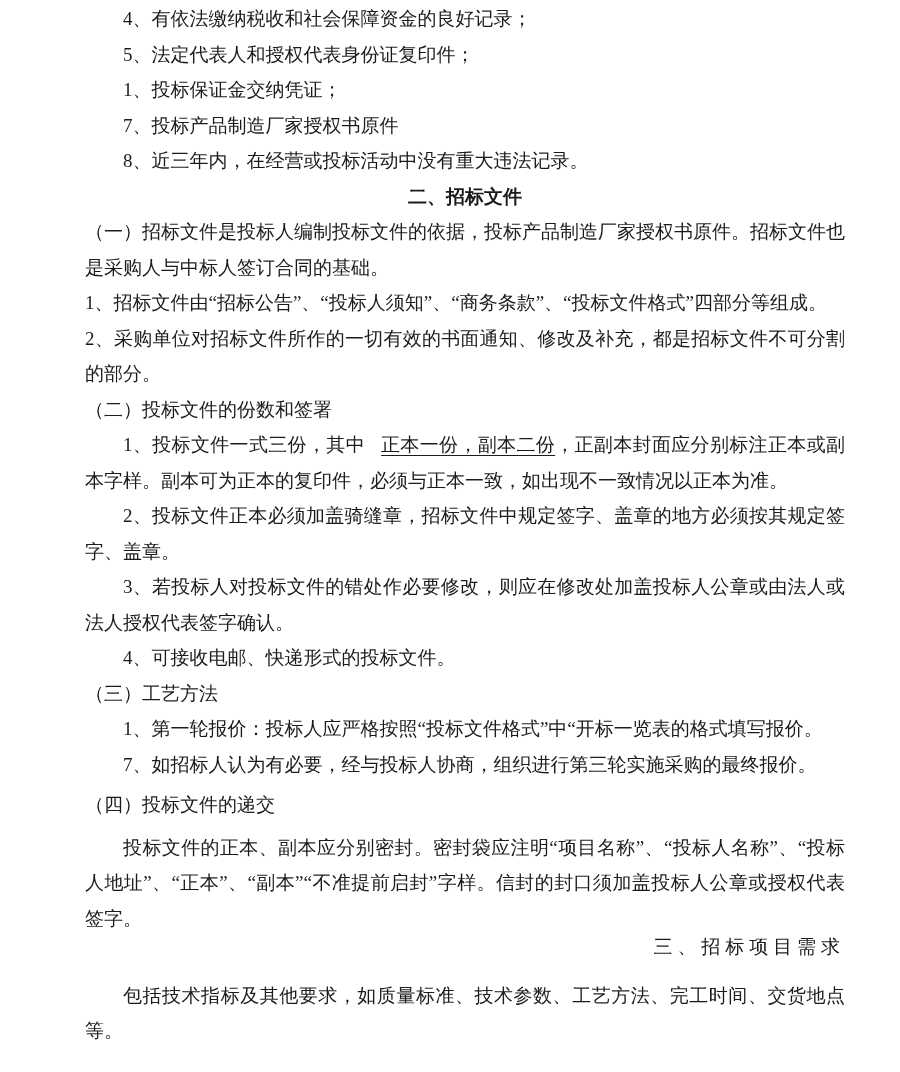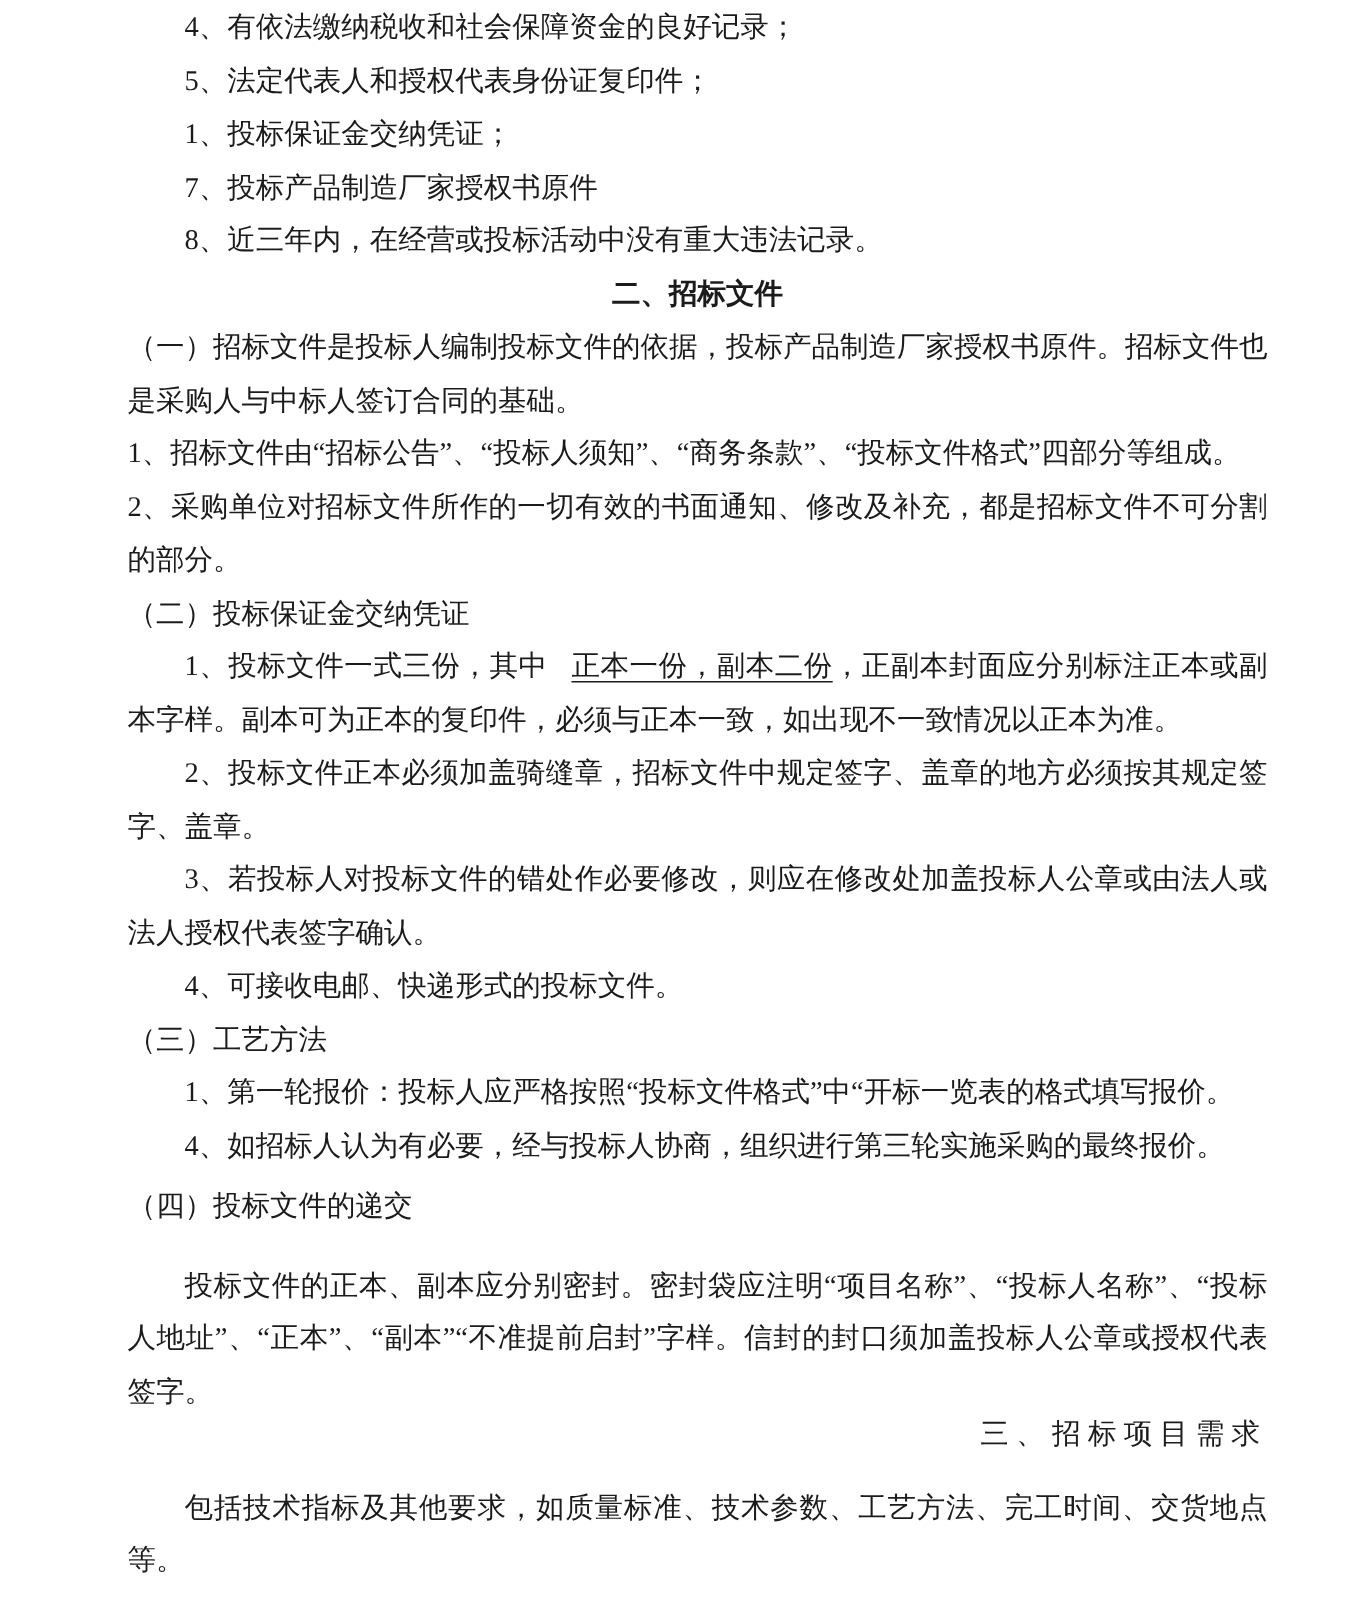--- a/index.html
+++ b/index.html
@@ -28,21 +28,21 @@
     letter-spacing: 0.26em;
     text-align: right;
     margin-top: -7px;
   }
   .underline {
     text-decoration: underline;
     text-underline-offset: 4px;
     margin-left: 16px;
   }
   .gap-sm { margin-top: 5px; }
-  .gap-xs { margin-top: 17px; }
+  .gap-xs { margin-top: 7px; }
   .gap-md { margin-top: 13px; }
 </style>
 </head>
 <body>
 
 <div class="doc">
 
   <p class="para indent">4、有依法缴纳税收和社会保障资金的良好记录；</p>
   <p class="para indent">5、法定代表人和授权代表身份证复印件；</p>
   <p class="para indent">1、投标保证金交纳凭证；</p>
@@ -50,38 +50,38 @@
   <p class="para indent">8、近三年内，在经营或投标活动中没有重大违法记录。</p>
 
   <p class="para heading">二、招标文件</p>
 
   <p class="para">（一）招标文件是投标人编制投标文件的依据，投标产品制造厂家授权书原件。招标文件也是采购人与中标人签订合同的基础。</p>
 
   <p class="para">1、招标文件由“招标公告”、“投标人须知”、“商务条款”、“投标文件格式”四部分等组成。</p>
 
   <p class="para">2、采购单位对招标文件所作的一切有效的书面通知、修改及补充，都是招标文件不可分割的部分。</p>
 
-  <p class="para">（二）投标保证金交纳凭证</p>
+  <p class="para">（二）投标文件的份数和签署</p>
 
   <p class="para indent">
     <span>1、投标文件一式三份，其中</span><span class="underline">正本一份，副本二份</span><span>，正副本封面应分别标注正本或副本字样。副本可为正本的复印件，必须与正本一致，如出现不一致情况以正本为准。</span>
   </p>
 
   <p class="para indent">2、投标文件正本必须加盖骑缝章，招标文件中规定签字、盖章的地方必须按其规定签字、盖章。</p>
 
   <p class="para indent">3、若投标人对投标文件的错处作必要修改，则应在修改处加盖投标人公章或由法人或法人授权代表签字确认。</p>
 
   <p class="para indent">4、可接收电邮、快递形式的投标文件。</p>
 
   <p class="para">（三）工艺方法</p>
 
   <p class="para indent">1、第一轮报价：投标人应严格按照“投标文件格式”中“开标一览表的格式填写报价。</p>
 
 
-  <p class="para indent">4、如招标人认为有必要，经与投标人协商，组织进行第三轮实施采购的最终报价。</p>
+  <p class="para indent">7、如招标人认为有必要，经与投标人协商，组织进行第三轮实施采购的最终报价。</p>
 
   <p class="para gap-sm">（四）投标文件的递交</p>
 
   <p class="para indent gap-xs">投标文件的正本、副本应分别密封。密封袋应注明“项目名称”、“投标人名称”、“投标人地址”、“正本”、“副本”“不准提前启封”字样。信封的封口须加盖投标人公章或授权代表签字。</p>
 
   <p class="para heading-spaced">三、招标项目需求</p>
 
   <p class="para indent gap-md">包括技术指标及其他要求，如质量标准、技术参数、工艺方法、完工时间、交货地点等。</p>
 
 </div>

